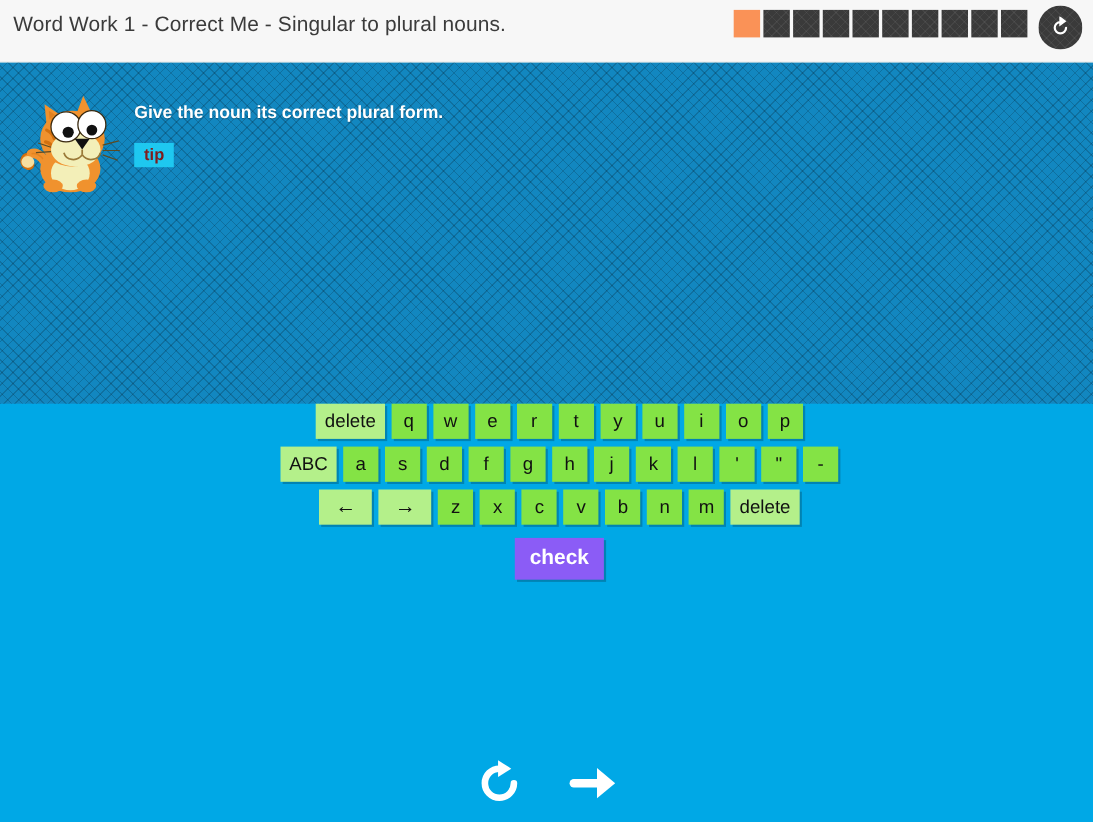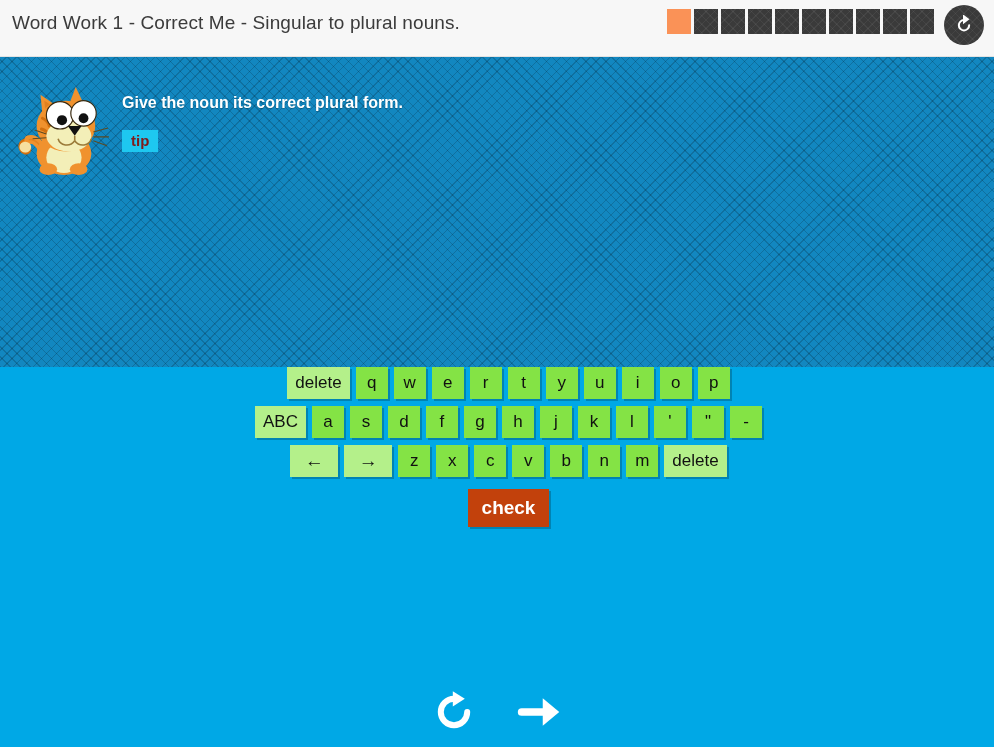--- a/index.html
+++ b/index.html
@@ -118,21 +118,21 @@
     padding:0 8px;
     display:flex;align-items:center;justify-content:center;
     box-shadow:2px 2px 0 rgba(0,0,0,.22);
     cursor:pointer;
     user-select:none;
     box-sizing:border-box;
   }
   .key.wide{background:#b4f08a;}
   .key.arrow{background:#b4f08a;min-width:48px;font-size:19px;}
   .key.check{
-    background:#c2410c;color:#ffffff;
+    background:#8b5cf6;color:#ffffff;
     font-size:19px;font-weight:bold;
     height:38px;padding:0 14px;
     margin-top:5px;
   }
   .krow.checkrow{margin-top:4px;}
 
   
   .bottom-nav{
     position:absolute;left:0;top:676px;width:994px;height:71px;
     display:flex;align-items:center;justify-content:center;gap:38px;

